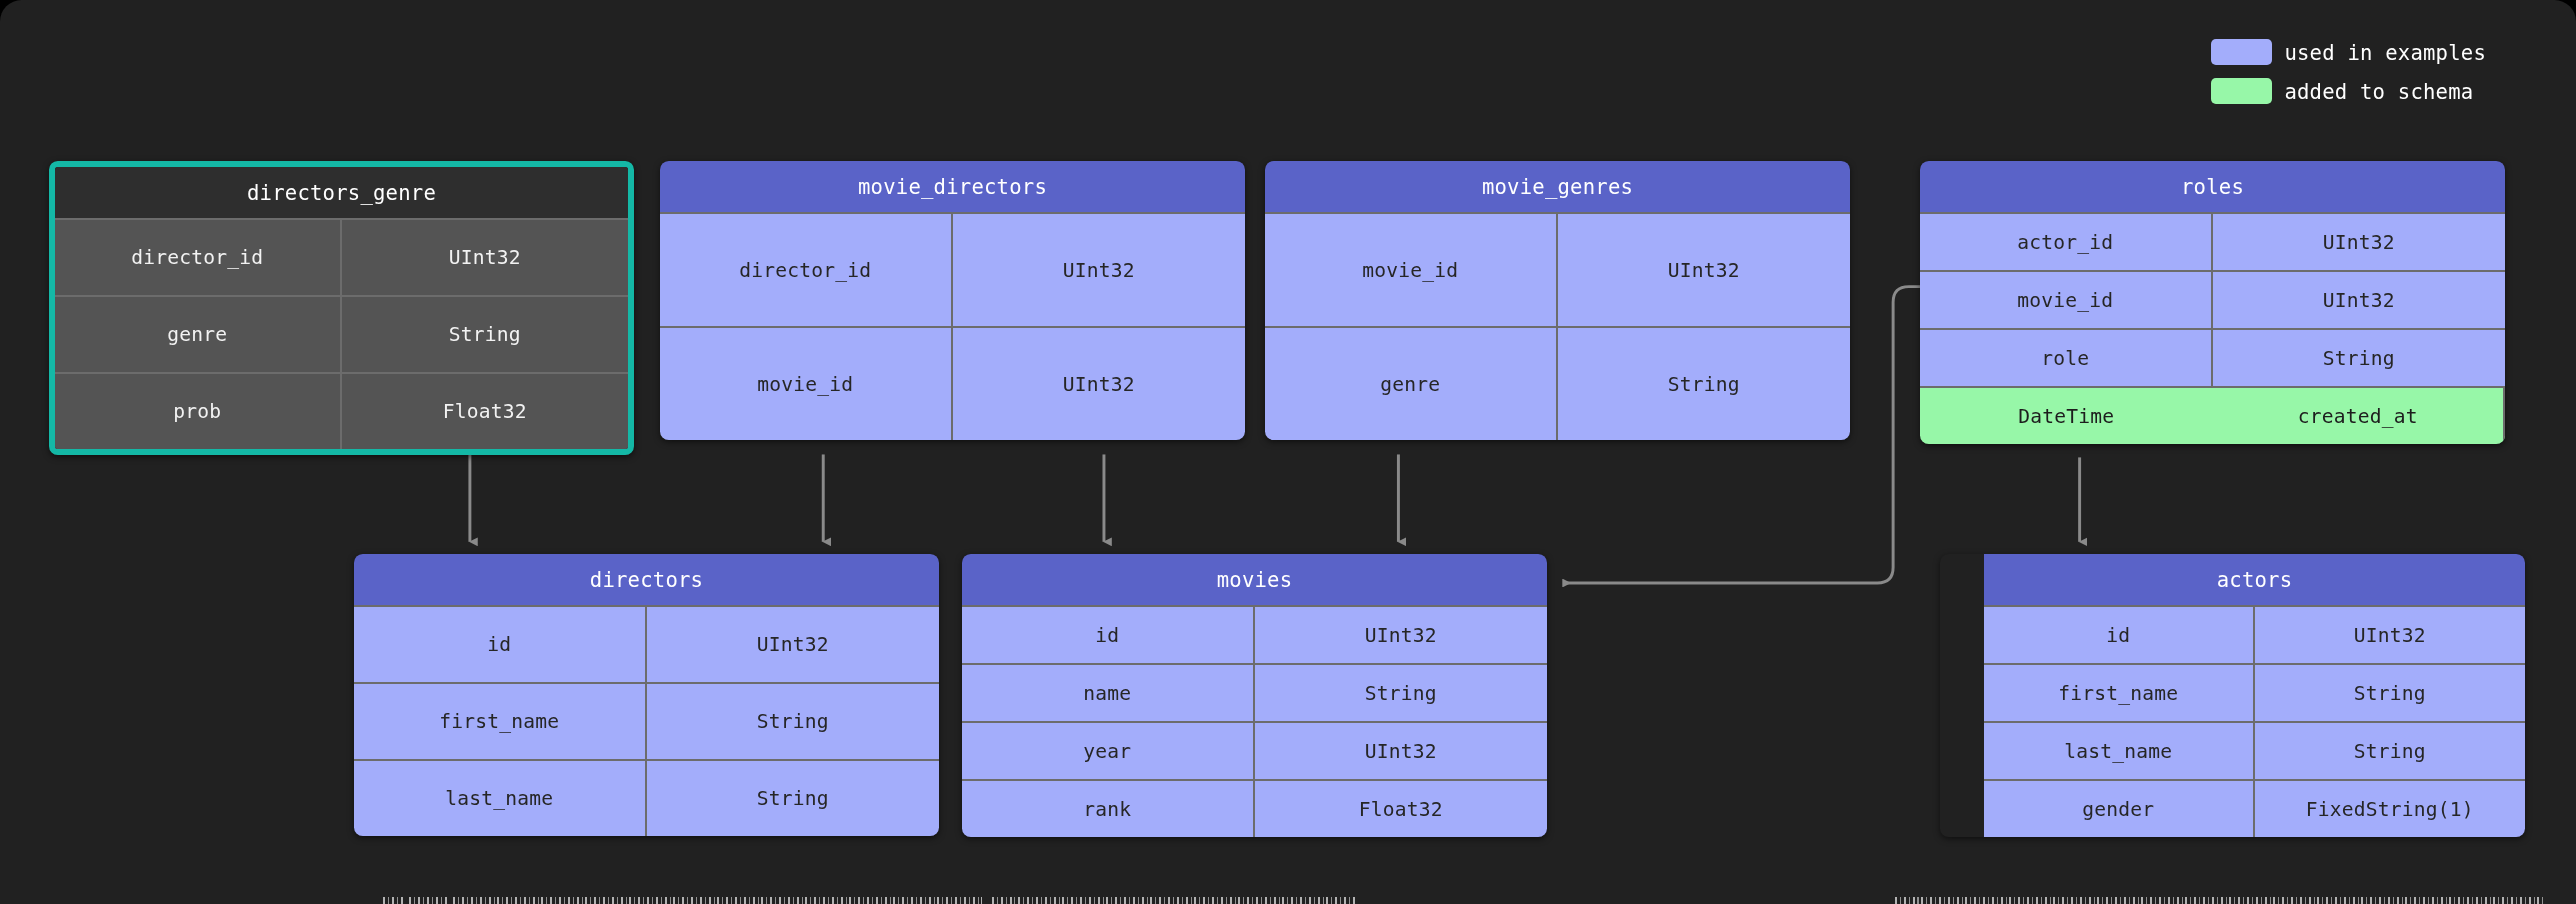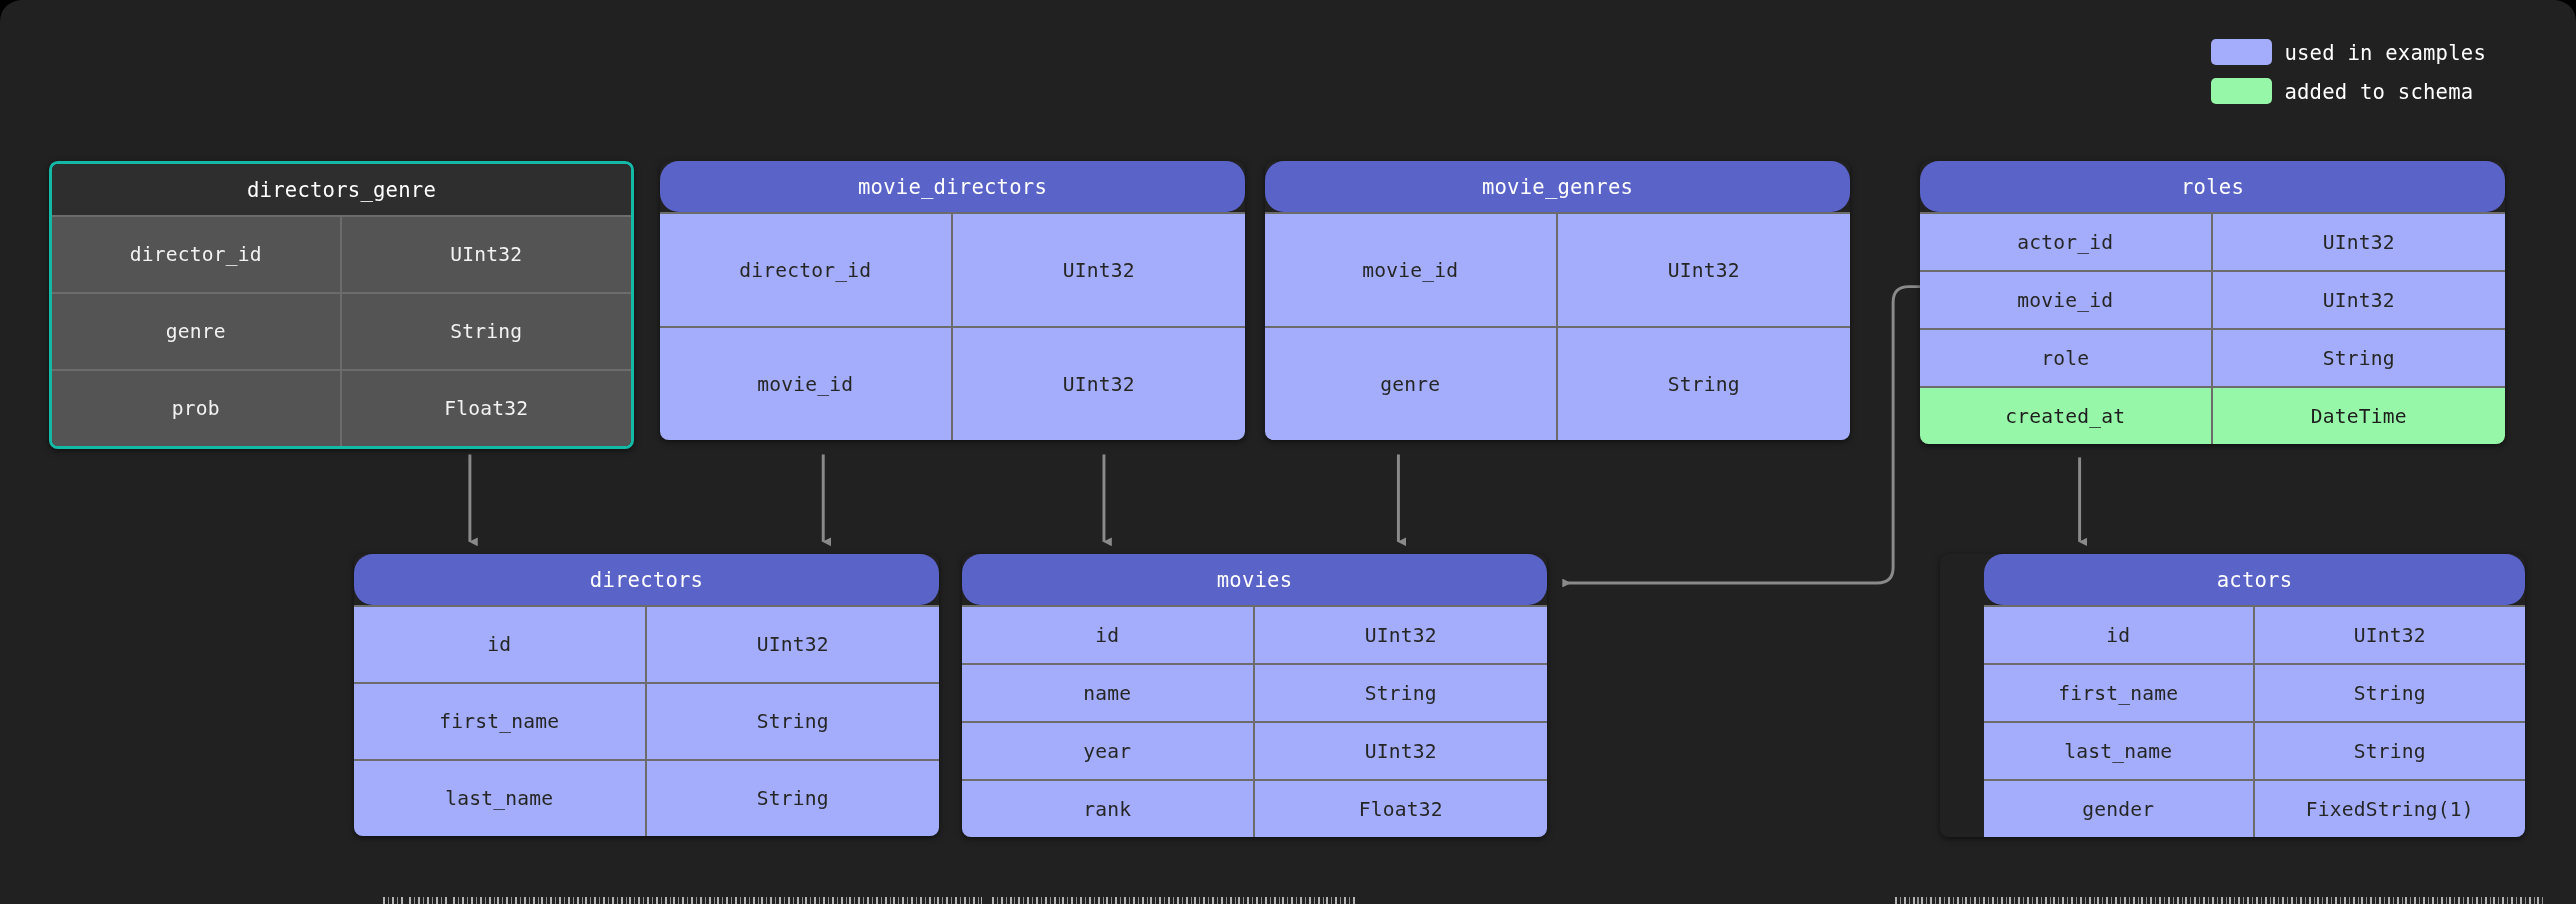--- a/index.html
+++ b/index.html
@@ -78,29 +78,29 @@
     align-items: center;
     justify-content: center;
     font-size: 19.6px;
     letter-spacing: 0.2px;
     box-sizing: border-box;
   }
   .tbl-cell.c-name { flex: 0 0 50%; border-right: 2px solid #6c6c6c; }
   .tbl-cell.c-type { flex: 1 1 auto; }
 
   
-  .theme-blue .tbl-header { background: #5a63c8; border-radius: 19px; }
+  .theme-blue .tbl-header { background: #5a63c8; }
   .theme-blue .tbl-row    { background: #a3adfb; }
   .theme-blue .tbl-cell   { color: #262626; }
 
   
   .theme-gray .tbl-header { background: #2e2e2e; }
   .theme-gray .tbl-row    { background: #545454; }
   .theme-gray .tbl-cell   { color: #f2f2f2; }
-  .theme-gray            { border: 3px solid #14b8a6; }
+  .theme-gray            { border: 6px solid #14b8a6; }
 
   
   .tbl-row.row-green { background: #97f7a8; }
   .tbl-row.row-green .tbl-cell { color: #1d1d1d; }
 
   
   #wires {
     position: absolute;
     left: 0; top: 0;
     width: 2576px;
@@ -223,22 +223,22 @@
     </div>
     <div class="tbl-row" style="height:56px;">
       <div class="tbl-cell c-name">movie_id</div>
       <div class="tbl-cell c-type">UInt32</div>
     </div>
     <div class="tbl-row" style="height:56px;">
       <div class="tbl-cell c-name">role</div>
       <div class="tbl-cell c-type">String</div>
     </div>
     <div class="tbl-row row-green" style="height:56px;">
+      <div class="tbl-cell c-type">DateTime</div>
       <div class="tbl-cell c-name">created_at</div>
-      <div class="tbl-cell c-type">DateTime</div>
     </div>
   </div>
 
   <div class="table theme-blue" style="left:354px; top:554px; width:585px;">
     <div class="tbl-header">directors</div>
     <div class="tbl-row" style="height:75px;">
       <div class="tbl-cell c-name">id</div>
       <div class="tbl-cell c-type">UInt32</div>
     </div>
     <div class="tbl-row" style="height:75px;">

